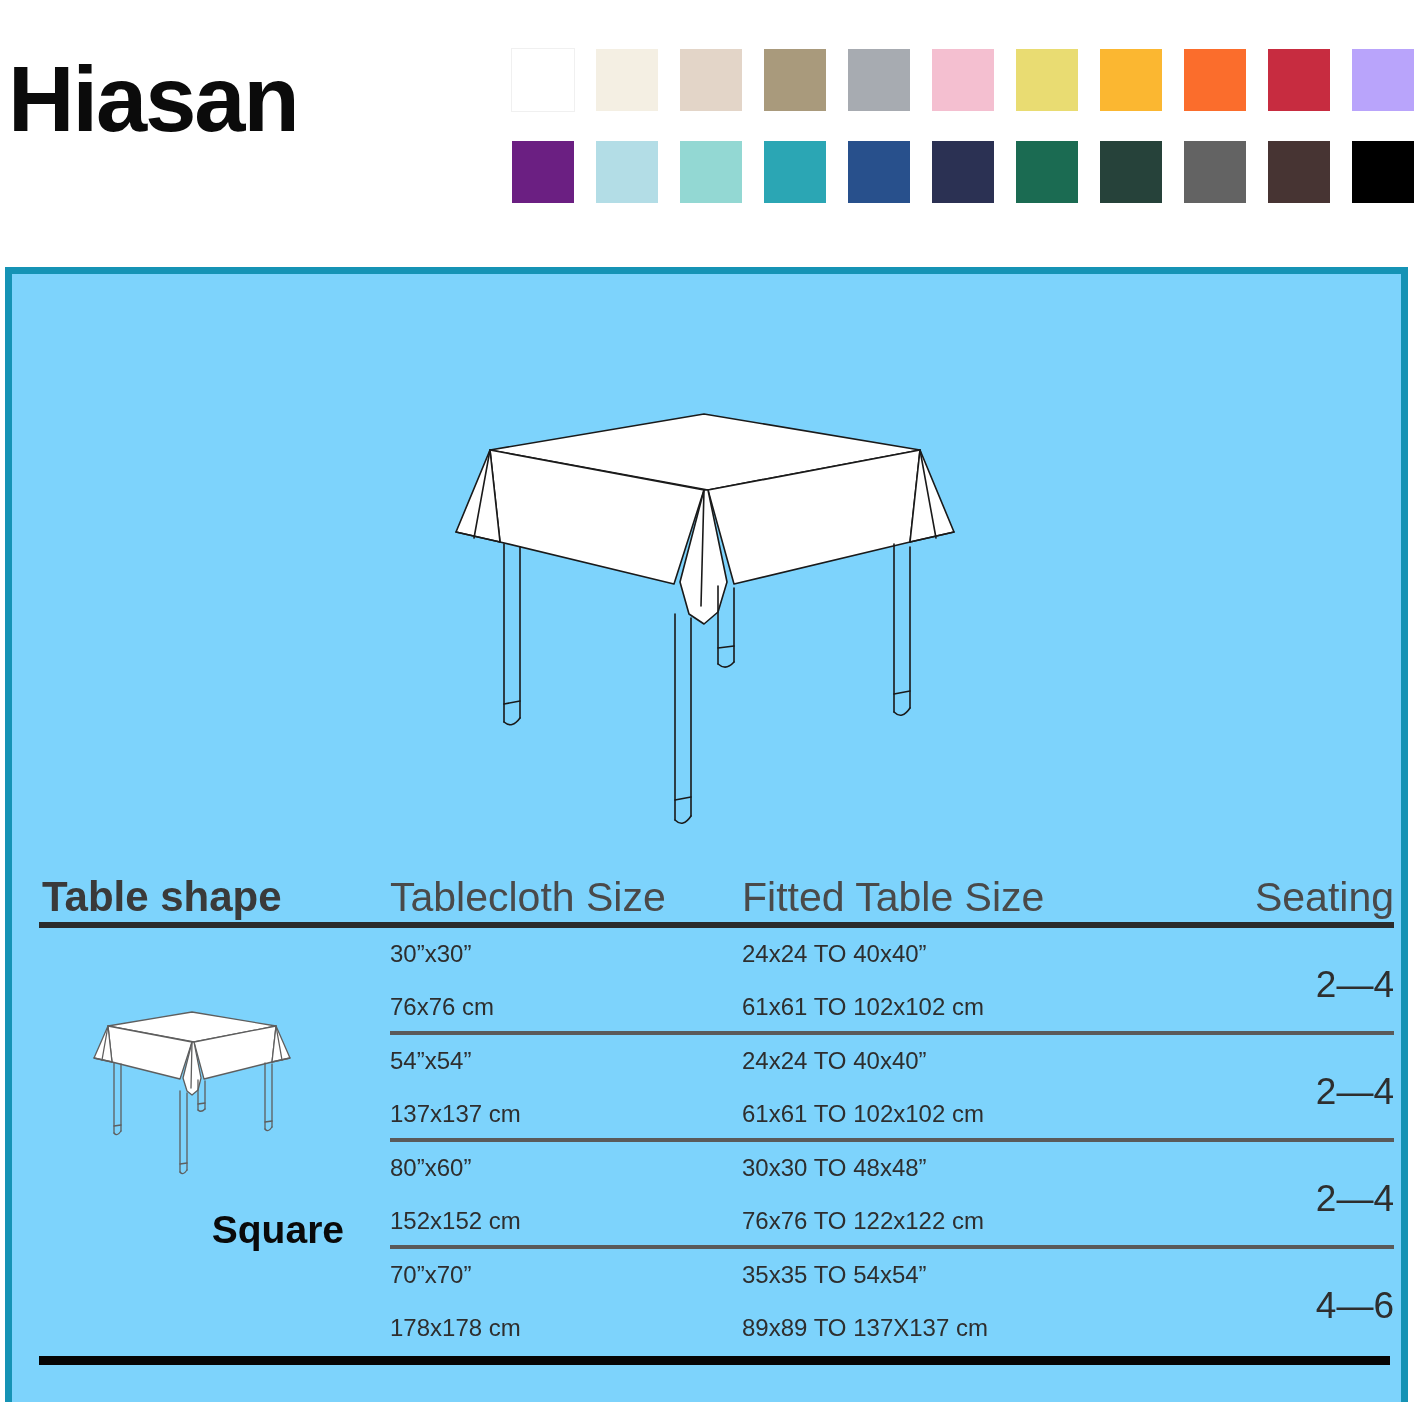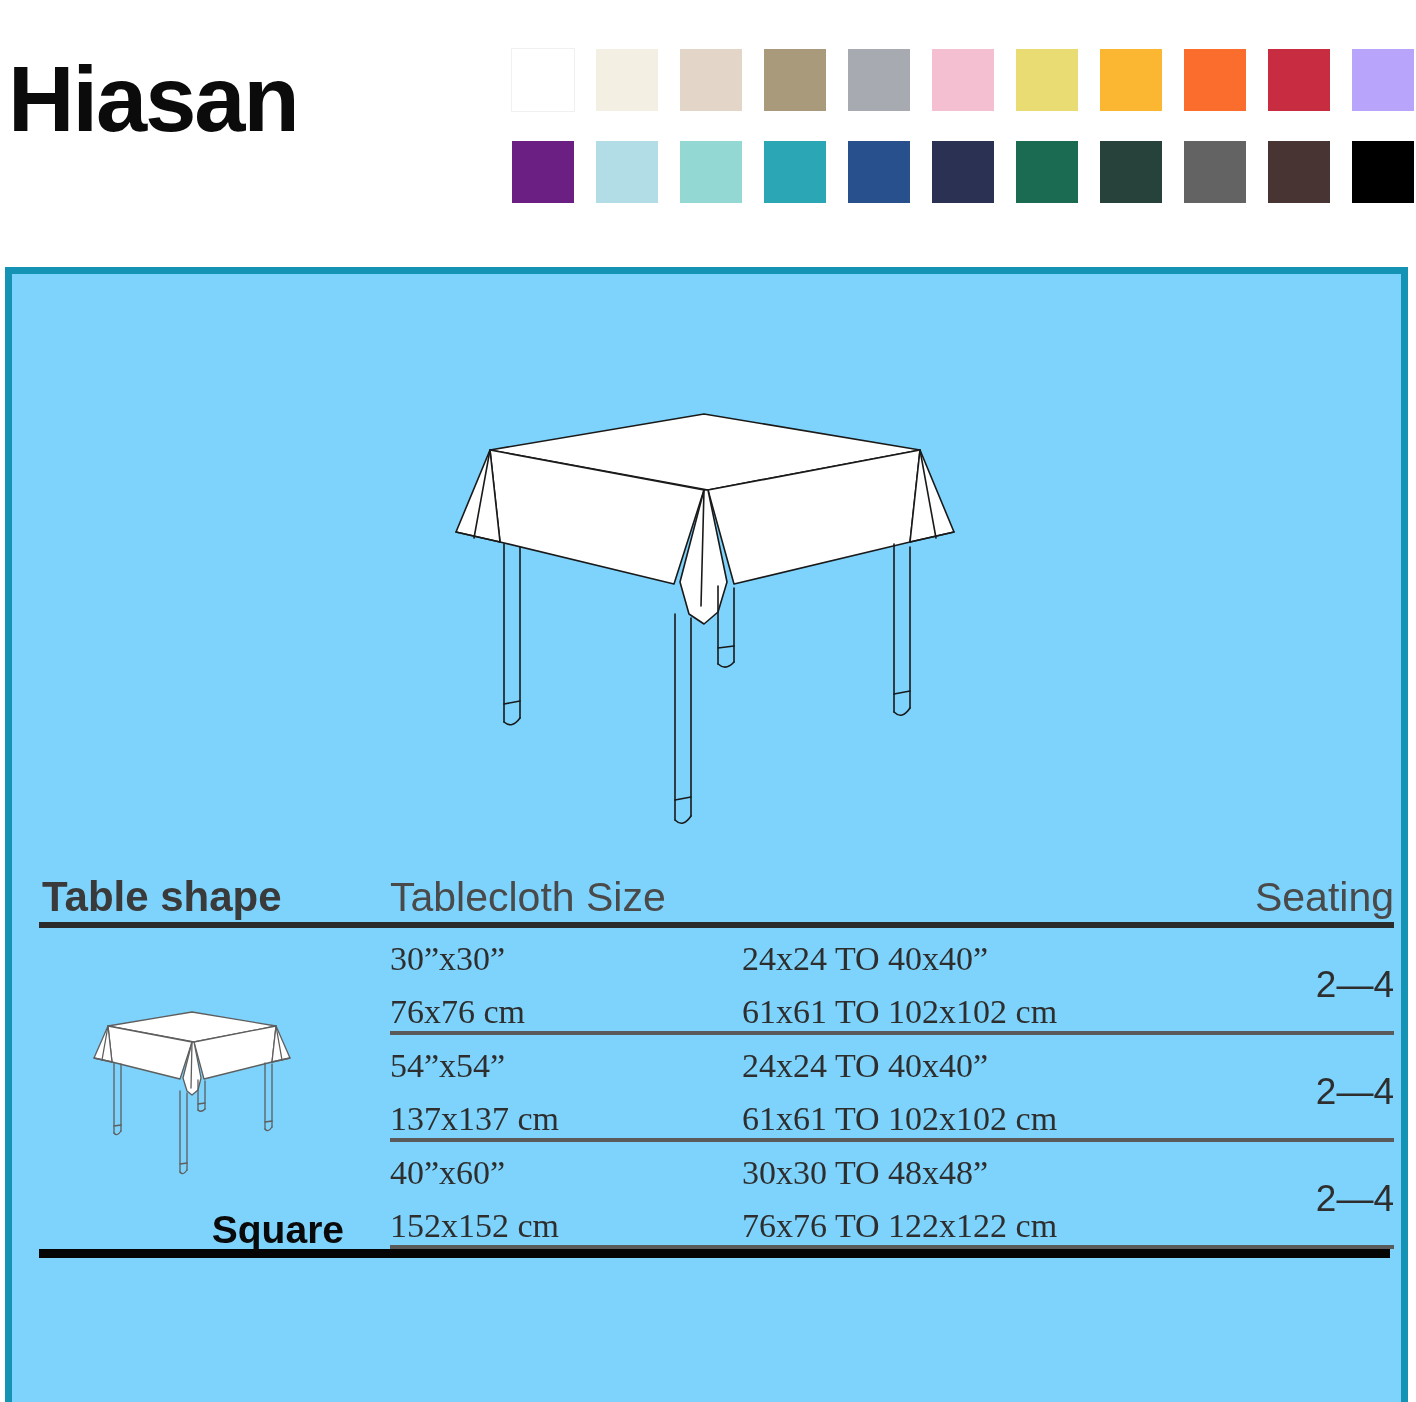--- a/index.html
+++ b/index.html
@@ -74,22 +74,22 @@
   .tbody { position: relative; }
 
   .trow {
     position: relative;
     height: 107px;
   }
   .trow-inner { position: relative; height: 100%; }
 
   .cell {
     position: absolute;
-    font-family: Liberation Serif, serif;
-    font-size: 34px;
+    font-family: Liberation Sans, sans-serif;
+    font-size: 24px;
     color: #2e2e2e;
     line-height: 1.0;
     white-space: nowrap;
     font-weight: 400;
   }
   .cell-cloth  { left: 351px; }
   .cell-fitted { left: 703px; }
   .line-1 { top: 14px; }
   .line-2 { top: 67px; }
 
@@ -199,20 +199,21 @@
         <path d="M452 320 Q460 328 468 316"></path>
         <path d="M452 302 L468 299"></path>
       </svg>
     </div>
 
     <div id="spec-table">
 
       <div class="thead">
         <div class="th th-shape">Table shape</div>
         <div class="th th-cloth">Tablecloth Size</div>
+        <div class="th th-fitted">Fitted Table Size</div>
         <div class="th th-seat">Seating</div>
       </div>
       <div class="rule-head"></div>
 
       <div class="tbody">
 
         <div class="trow">
           <div class="trow-inner">
             <div class="cell cell-cloth line-1">30”x30”</div>
             <div class="cell cell-cloth line-2">76x76  cm</div>
@@ -229,29 +230,38 @@
             <div class="cell cell-cloth line-2">137x137 cm</div>
             <div class="cell cell-fitted line-1">24x24 TO 40x40”</div>
             <div class="cell cell-fitted line-2">61x61 TO 102x102 cm</div>
             <div class="cell-seat">2—4</div>
             <div class="row-divider"></div>
           </div>
         </div>
 
         <div class="trow">
           <div class="trow-inner">
-            <div class="cell cell-cloth line-1">40”x60”</div>
+            <div class="cell cell-cloth line-1">80”x60”</div>
             <div class="cell cell-cloth line-2">152x152 cm</div>
             <div class="cell cell-fitted line-1">30x30 TO 48x48”</div>
             <div class="cell cell-fitted line-2">76x76 TO 122x122 cm</div>
             <div class="cell-seat">2—4</div>
             <div class="row-divider"></div>
           </div>
         </div>
 
+        <div class="trow">
+          <div class="trow-inner">
+            <div class="cell cell-cloth line-1">70”x70”</div>
+            <div class="cell cell-cloth line-2">178x178 cm</div>
+            <div class="cell cell-fitted line-1">35x35 TO 54x54”</div>
+            <div class="cell cell-fitted line-2">89x89 TO 137X137 cm</div>
+            <div class="cell-seat">4—6</div>
+          </div>
+        </div>
 
       </div>
       <div class="rule-bottom"></div>
     </div>
 
     <div id="shape-cell">
       <div id="shape-icon">
         <svg viewBox="0 0 216 190" fill="none" stroke="#5e5e5e" stroke-width="1.3" stroke-linejoin="round" stroke-linecap="round">
           <path d="M24 26 L108 12 L192 26 L110 42 Z" fill="#fff"></path>
           <path d="M24 26 L28 62 L96 79 L108 42 Z" fill="#fff"></path>

